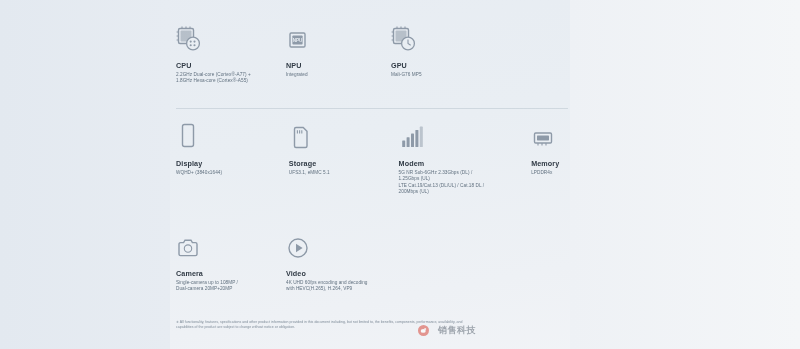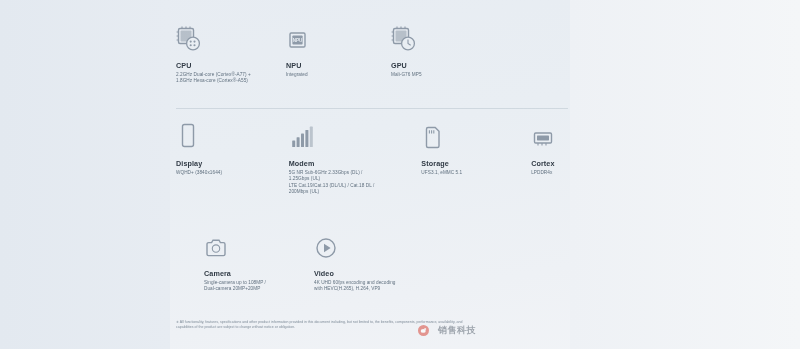--- a/index.html
+++ b/index.html
@@ -40,21 +40,21 @@
     top: 18px;
     width: 400px;
   }
 
   .spec-row {
     display: flex;
     width: 400px;
   }
   .row-1 { height: 98px; }
   .row-2 { height: 110px; gap: 47px; }
-  .row-3 { height: 70px; margin-left: 28px; }
+  .row-3 { height: 70px; }
 
   .spec-cell {
     position: relative;
     box-sizing: border-box;
   }
   .cell-w1 { width: 110px; }
   .cell-w2 { width: 110px; }
   .cell-w3 { width: 105px; }
   .cell-w4 { width: 75px; }
 
@@ -202,61 +202,61 @@
           <svg width="24" height="28" viewBox="0 0 24 28">
             <rect class="stroke" x="6.5" y="2.5" width="11" height="22" rx="2"></rect>
           </svg>
         </div>
         <div class="cell-title">Display</div>
         <div class="cell-lines">
           <div>WQHD+ (3840x1644)</div>
         </div>
       </div>
 
+      <div class="spec-cell cell-w3">
+        <div class="icon-box">
+          <svg width="24" height="26" viewBox="0 0 24 26">
+            <path class="stroke" d="M7 3.5 H14.2 L18 7.3 V22 A1.5 1.5 0 0 1 16.5 23.5 H7 A1.5 1.5 0 0 1 5.5 22 V5 A1.5 1.5 0 0 1 7 3.5 Z"></path>
+            <path class="stroke-thin" d="M8.4 6.2 V9.4 M10.6 6.2 V9.4 M12.8 6.2 V9.4"></path>
+          </svg>
+        </div>
+        <div class="cell-title">Storage</div>
+        <div class="cell-lines">
+          <div>UFS3.1, eMMC 5.1</div>
+        </div>
+      </div>
+
       <div class="spec-cell cell-w2">
         <div class="icon-box">
           <svg width="26" height="26" viewBox="0 0 26 26">
             <rect class="solidfill" x="3.2" y="16.5" width="3" height="6.5" rx="0.6"></rect>
             <rect class="solidfill" x="7.6" y="13.2" width="3" height="9.8" rx="0.6"></rect>
             <rect class="solidfill" x="12" y="9.6" width="3" height="13.4" rx="0.6"></rect>
             <rect class="solidfill" x="16.4" y="6" width="3" height="17" rx="0.6"></rect>
             <rect class="solidfill" x="20.8" y="2.6" width="3" height="20.4" rx="0.6" opacity="0.5"></rect>
           </svg>
         </div>
         <div class="cell-title">Modem</div>
         <div class="cell-lines">
           <div>5G NR Sub-6GHz 2.33Gbps (DL) /</div>
           <div>1.25Gbps (UL)</div>
           <div>LTE Cat.19/Cat.13 (DL/UL) / Cat.18 DL /</div>
           <div>200Mbps (UL)</div>
         </div>
       </div>
 
-      <div class="spec-cell cell-w3">
-        <div class="icon-box">
-          <svg width="24" height="26" viewBox="0 0 24 26">
-            <path class="stroke" d="M7 3.5 H14.2 L18 7.3 V22 A1.5 1.5 0 0 1 16.5 23.5 H7 A1.5 1.5 0 0 1 5.5 22 V5 A1.5 1.5 0 0 1 7 3.5 Z"></path>
-            <path class="stroke-thin" d="M8.4 6.2 V9.4 M10.6 6.2 V9.4 M12.8 6.2 V9.4"></path>
-          </svg>
-        </div>
-        <div class="cell-title">Storage</div>
-        <div class="cell-lines">
-          <div>UFS3.1, eMMC 5.1</div>
-        </div>
-      </div>
-
       <div class="spec-cell cell-w4">
         <div class="icon-box">
           <svg width="24" height="24" viewBox="0 0 24 24">
             <rect class="stroke" x="3.5" y="7" width="17" height="10" rx="1.2"></rect>
             <rect x="6" y="9.6" width="12" height="4.8" rx="0.6" fill="#8e9aa8"></rect>
             <path class="stroke-thin" d="M7 17 V19.4 M11 17 V19.4 M15 17 V19.4"></path>
           </svg>
         </div>
-        <div class="cell-title">Cortex</div>
+        <div class="cell-title">Memory</div>
         <div class="cell-lines">
           <div>LPDDR4x</div>
         </div>
       </div>
 
     </div>
 
     <div class="spec-row row-3">
 
       <div class="spec-cell cell-w1">

